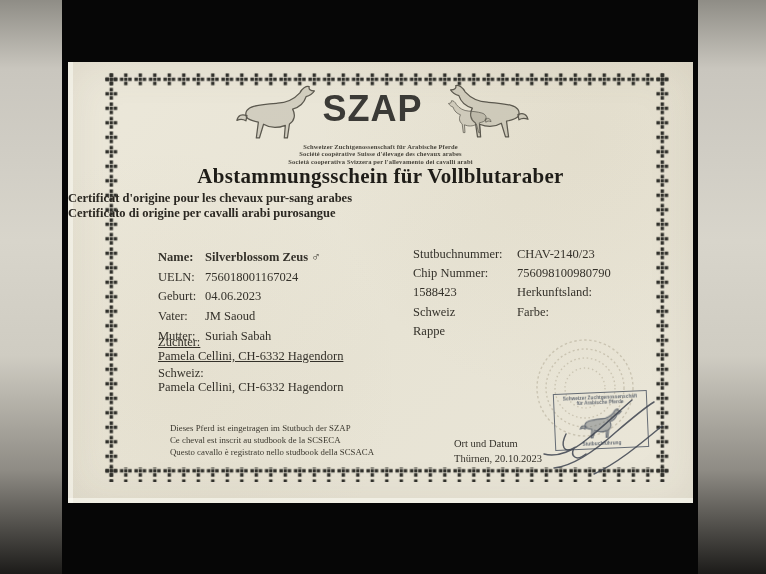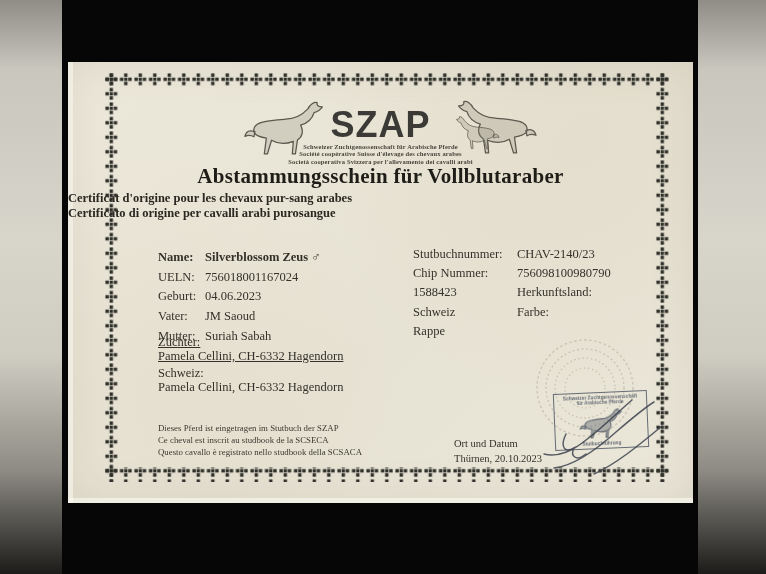--- a/index.html
+++ b/index.html
@@ -10,40 +10,40 @@
   .bg-bar.left{left:0;width:62px;}
   .bg-bar.right{left:698px;width:68px;}
   .photo{position:absolute;left:62px;top:0;width:636px;height:574px;background:#060606;}
   .paper{position:absolute;left:6px;top:62px;width:625px;height:441px;background:#e9e5d7;
          background-image:radial-gradient(circle at 82% 18%,rgba(175,155,115,.08),transparent 42%),
                           radial-gradient(circle at 16% 72%,rgba(175,155,115,.06),transparent 38%),
                           linear-gradient(135deg,#ece8da 0%,#e7e3d4 55%,#eae6d8 100%);
          box-shadow:inset 5px 0 0 rgba(252,251,244,.55), inset 0 -5px 0 rgba(252,251,244,.6),
                     inset 0 0 46px rgba(120,108,85,.14);}
   .frame{position:absolute;left:36px;top:10px;}
-  .logo-row{position:absolute;top:36px;left:0;width:100%;display:flex;justify-content:center;
-            align-items:center;gap:2px;padding-left:8px;}
+  .logo-row{position:absolute;top:20px;left:0;width:100%;display:flex;justify-content:center;
+            align-items:center;gap:2px;}
   .szap{font-family:"Liberation Sans",sans-serif;font-weight:bold;font-size:36px;
         letter-spacing:1px;color:#3b3a36;line-height:36px;transform:translateY(-2px);}
   .org-lines{position:absolute;top:81px;left:0;width:100%;text-align:center;font-size:6.5px;
              line-height:7.3px;font-weight:bold;color:#48453c;letter-spacing:.15px;}
   .title-de{position:absolute;top:102px;left:0;width:100%;text-align:center;font-size:21px;
             font-weight:bold;color:#1f1d18;letter-spacing:.3px;}
   .title-fr{position:absolute;top:129px;left:0;width:100%;text-align:left;font-size:12.5px;
             font-weight:bold;color:#2b2822;}
   .title-it{position:absolute;top:144px;left:0;width:100%;font-size:12.5px;
             font-weight:bold;color:#2b2822;}
   .fields{position:absolute;display:grid;font-size:12.5px;color:#34312a;}
   .fields-left{left:90px;top:188px;grid-template-columns:47px auto;grid-auto-rows:19.7px;}
   .fields-right{left:345px;top:185px;grid-template-columns:104px auto;grid-auto-rows:19.2px;}
   .bold-row{font-weight:bold;}
   .block{position:absolute;left:90px;font-size:12.5px;line-height:13.8px;color:#34312a;}
   .block-breeder{top:274px;text-decoration:underline;}
   .block-owner{top:305px;}
-  .reg-note{position:absolute;left:90px;top:360px;font-size:8.8px;line-height:12.2px;color:#3b382f;}
+  .reg-note{position:absolute;left:102px;top:360px;font-size:8.8px;line-height:12.2px;color:#3b382f;}
   .issue{position:absolute;left:386px;top:374px;font-size:10.5px;line-height:15px;color:#34312a;}
   .seal{position:absolute;left:463px;top:272px;opacity:.55;}
   .stamp{position:absolute;left:486px;top:330px;width:94px;height:57px;border:1.6px solid #535b67;
          transform:rotate(-2.5deg);display:flex;flex-direction:column;align-items:center;
          justify-content:space-between;padding:2px 2px;box-sizing:border-box;color:#535b67;
          opacity:.88;filter:blur(.25px);}
   .stamp-top{font-family:"Liberation Sans",sans-serif;font-size:4.8px;line-height:5.4px;
              text-align:center;font-weight:bold;}
   .stamp-footer{font-family:"Liberation Sans",sans-serif;font-size:4.8px;line-height:5.4px;
                 font-weight:bold;}

